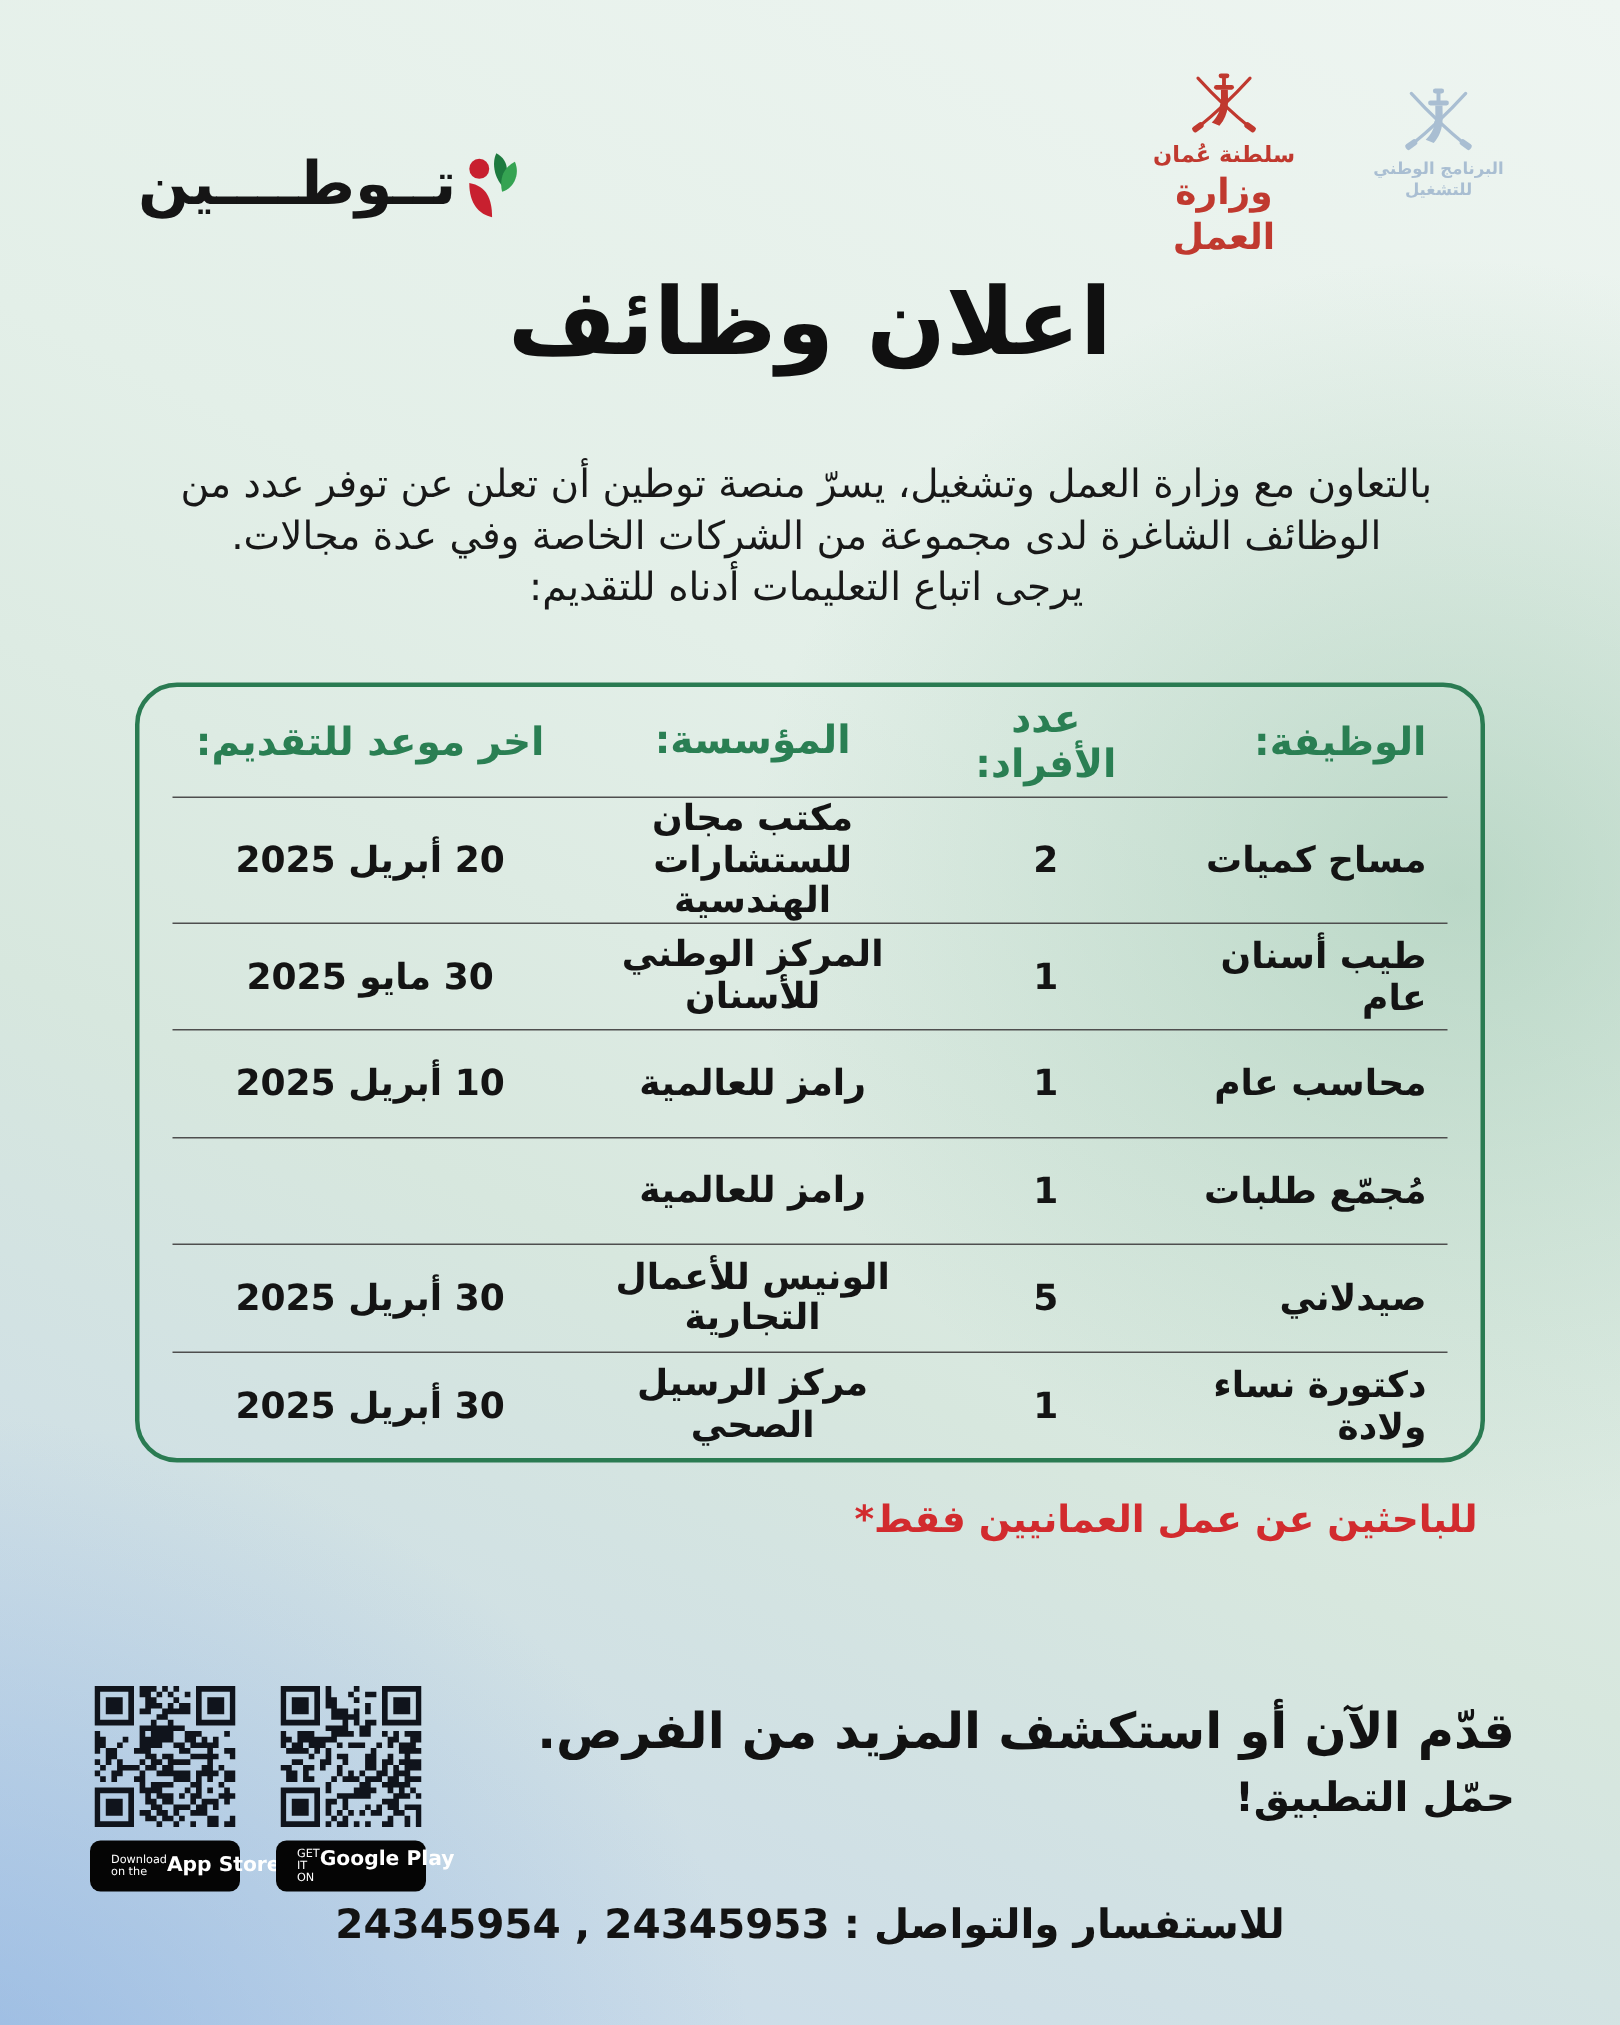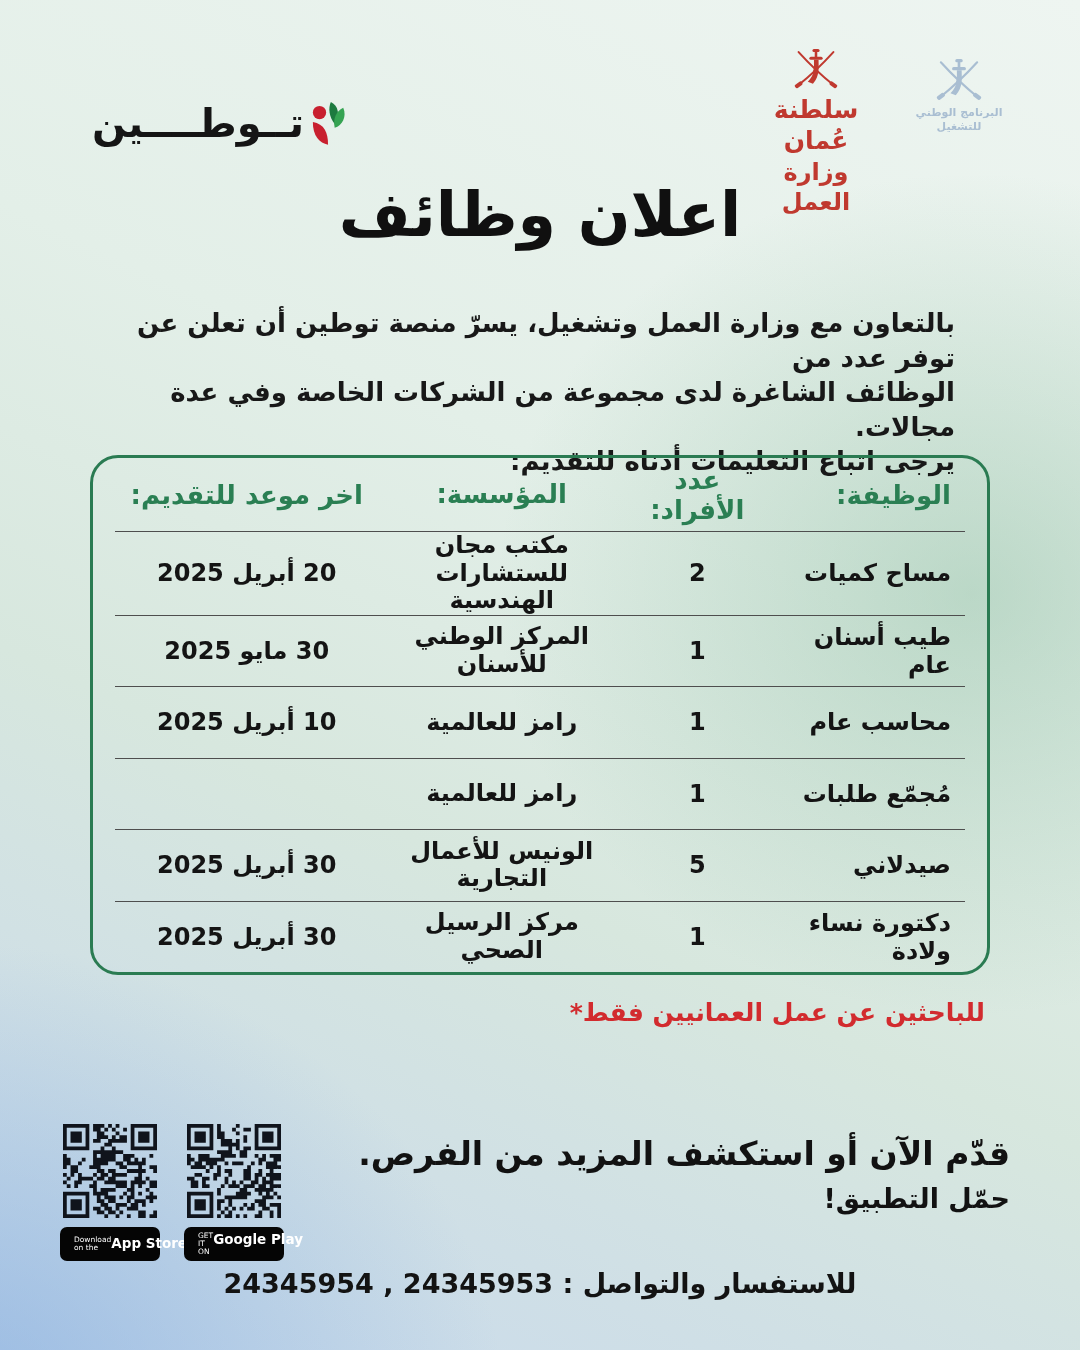--- a/index.html
+++ b/index.html
@@ -16,28 +16,28 @@
 
   
   .tawteen{ position:absolute; left:92px; top:100px; display:flex; align-items:center; gap:6px; direction:ltr; }
   .tawteen .word{ font-size:40px; font-weight:bold; color:#151515; letter-spacing:-1px; }
   .gov-logos{ position:absolute; right:62px; top:48px; display:flex; gap:16px; align-items:flex-start; }
   .gov{ display:flex; flex-direction:column; align-items:center; }
   .gov .line{ font-weight:bold; text-align:center; line-height:1.25; }
   .nep{ color:#a9bed2; width:118px; padding-top:10px; }
   .nep .line{ font-size:11px; }
   .mol{ color:#c0392f; width:136px; }
-  .mol .l1{ font-size:25px; }
+  .mol .l1{ font-size:15px; }
   .mol .l2{ font-size:24px; }
 
   
   .title{ position:absolute; top:178px; left:0; width:100%; text-align:center;
           font-size:62px; font-weight:bold; color:#101010; }
-  .intro{ position:absolute; top:306px; right:125px; width:835px; text-align:right;
-          font-size:26px; font-weight:bold; color:#181818; line-height:1.33; }
+  .intro{ position:absolute; top:306px; right:125px; width:835px; text-align:center;
+          font-size:26px; font-weight:normal; color:#181818; line-height:1.33; }
 
   
   .jobs-table{
     position:absolute; left:90px; top:455px; width:900px; height:520px;
     border:3px solid #2a7b52; border-radius:28px; padding:0 22px;
     display:flex; flex-direction:column;
   }
   .trow{ display:grid; grid-template-columns:23% 17% 29% 31%; align-items:center; }
   .thead{ height:73px; color:#2a7f53; font-size:26px; font-weight:bold; }
   .tbody-row{ flex:1; border-top:1.5px solid #4e4e4e; font-size:24px; font-weight:bold; color:#141414; }

